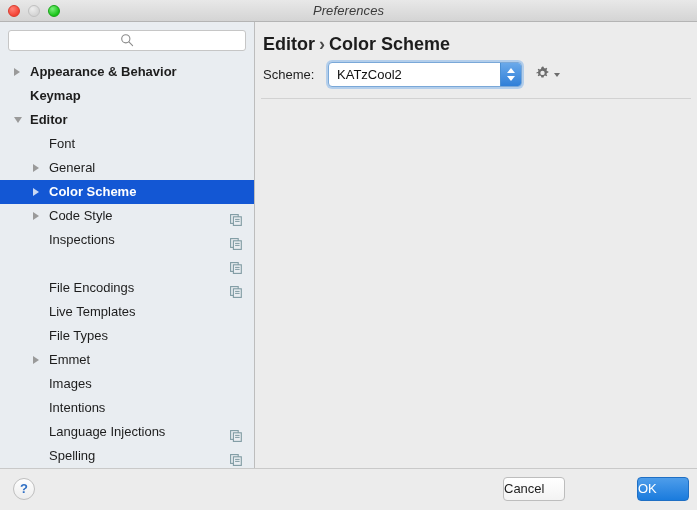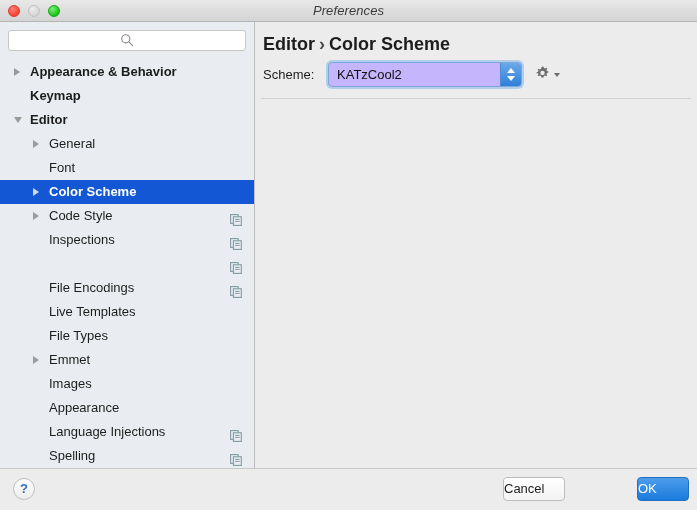--- a/index.html
+++ b/index.html
@@ -170,21 +170,21 @@
     left: 7px; top: 5px;
     font-size: 13px;
     color: #1d1d1d;
   }
   #scheme-combo {
     position: absolute;
     left: 72px; top: 0px;
     width: 194px; height: 25px;
     box-sizing: border-box;
     border-radius: 4px;
-    background: #c4b5fd;
+    background: #ffffff;
     border: 1px solid #7aa8d8;
     box-shadow: 0 0 0 2px rgba(110,170,235,0.45);
   }
   #scheme-value {
     position: absolute;
     left: 8px; top: 0;
     line-height: 23px;
     font-size: 13px;
     color: #101010;
   }
@@ -306,24 +306,24 @@
       </svg>
     </div>
     <div id="tree">
         <div class="tree-row level0"><span class="tw collapsed">
             <i></i>
           </span><span>Appearance &amp; Behavior</span></div>
         <div class="tree-row level0"><span>Keymap</span></div>
         <div class="tree-row level0"><span class="tw expanded">
             <i></i>
           </span><span>Editor</span></div>
+        <div class="tree-row level1"><span>Font</span></div>
         <div class="tree-row level1"><span class="tw collapsed">
             <i></i>
           </span><span>General</span></div>
-        <div class="tree-row level1"><span>Font</span></div>
         <div class="tree-row level1 selected"><span class="tw collapsed">
             <i></i>
           </span><span>Color Scheme</span></div>
         <div class="tree-row level1"><span class="tw collapsed">
             <i></i>
           </span><span>Code Style</span><span class="badge"><svg viewBox="0 0 12 12" width="12" height="12">
               <rect x="0.6" y="0.6" width="7.6" height="8.8" fill="none" stroke="#7f9aa2" stroke-width="1.1"></rect>
               <rect x="3.4" y="2.8" width="7.9" height="8.6" fill="#e9edf1" stroke="#7f9aa2" stroke-width="1.1"></rect>
               <line x1="5.1" y1="5.4" x2="9.6" y2="5.4" stroke="#7f9aa2" stroke-width="1"></line>
               <line x1="5.1" y1="7.4" x2="9.6" y2="7.4" stroke="#7f9aa2" stroke-width="1"></line>
@@ -345,21 +345,21 @@
               <rect x="3.4" y="2.8" width="7.9" height="8.6" fill="#e9edf1" stroke="#7f9aa2" stroke-width="1.1"></rect>
               <line x1="5.1" y1="5.4" x2="9.6" y2="5.4" stroke="#7f9aa2" stroke-width="1"></line>
               <line x1="5.1" y1="7.4" x2="9.6" y2="7.4" stroke="#7f9aa2" stroke-width="1"></line>
             </svg></span></div>
         <div class="tree-row level1"><span>Live Templates</span></div>
         <div class="tree-row level1"><span>File Types</span></div>
         <div class="tree-row level1"><span class="tw collapsed">
             <i></i>
           </span><span>Emmet</span></div>
         <div class="tree-row level1"><span>Images</span></div>
-        <div class="tree-row level1"><span>Appearance</span></div>
+        <div class="tree-row level1"><span>Intentions</span></div>
         <div class="tree-row level1"><span>Language Injections</span><span class="badge"><svg viewBox="0 0 12 12" width="12" height="12">
               <rect x="0.6" y="0.6" width="7.6" height="8.8" fill="none" stroke="#7f9aa2" stroke-width="1.1"></rect>
               <rect x="3.4" y="2.8" width="7.9" height="8.6" fill="#e9edf1" stroke="#7f9aa2" stroke-width="1.1"></rect>
               <line x1="5.1" y1="5.4" x2="9.6" y2="5.4" stroke="#7f9aa2" stroke-width="1"></line>
               <line x1="5.1" y1="7.4" x2="9.6" y2="7.4" stroke="#7f9aa2" stroke-width="1"></line>
             </svg></span></div>
         <div class="tree-row level1"><span>Spelling</span><span class="badge"><svg viewBox="0 0 12 12" width="12" height="12">
               <rect x="0.6" y="0.6" width="7.6" height="8.8" fill="none" stroke="#7f9aa2" stroke-width="1.1"></rect>
               <rect x="3.4" y="2.8" width="7.9" height="8.6" fill="#e9edf1" stroke="#7f9aa2" stroke-width="1.1"></rect>
               <line x1="5.1" y1="5.4" x2="9.6" y2="5.4" stroke="#7f9aa2" stroke-width="1"></line>

